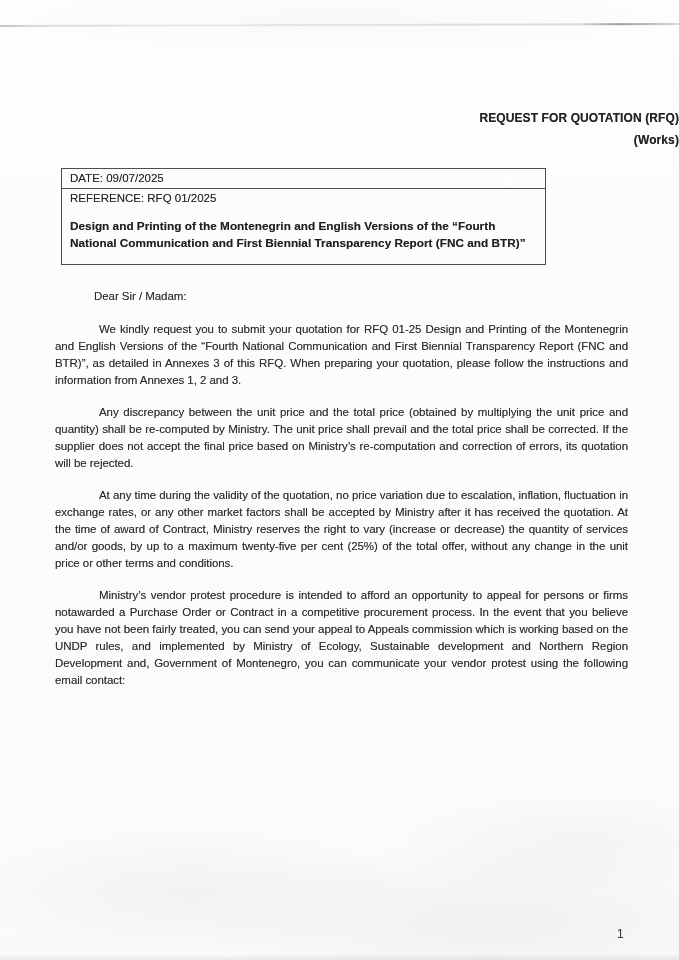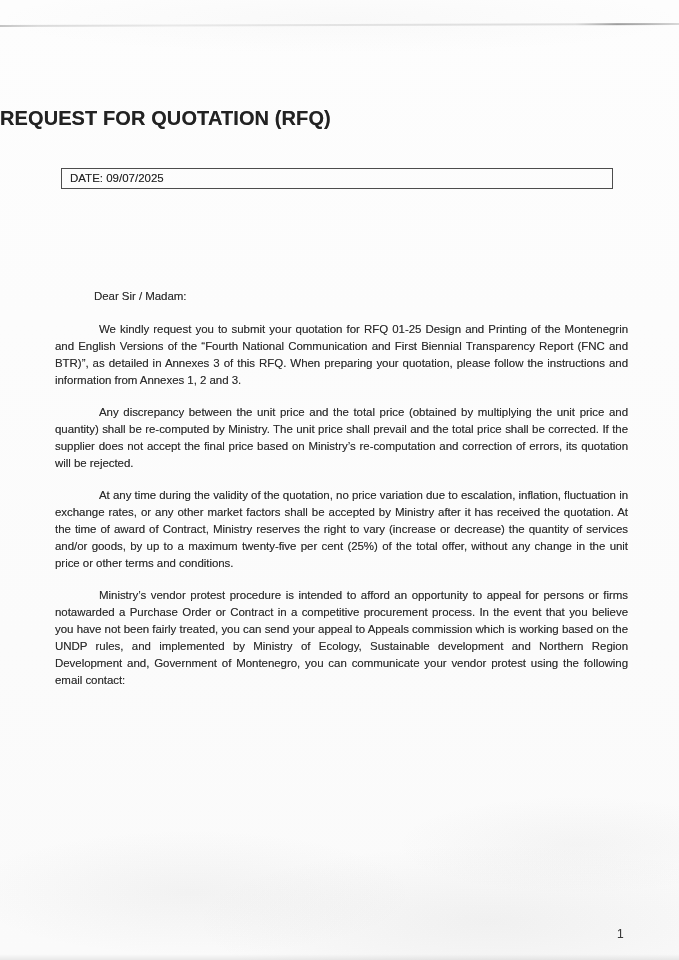--- a/index.html
+++ b/index.html
@@ -42,33 +42,33 @@
     background: linear-gradient(90deg,
       #adadad 0%, #cfcfcf 6%, #e2e2e2 25%, #dadada 55%,
       #d3d3d3 84%, #7e7e7e 90%, #9b9b9b 94%, #d8d8d8 100%);
     opacity: 0.75;
   }
   .doc-title {
     position: absolute;
     top: 107px;
     left: 0;
     width: 100%;
-    text-align: left;
+    text-align: right;
     font-weight: bold;
-    font-size: 20px;
+    font-size: 12px;
     line-height: 22px;
     color: #222;
     letter-spacing: 0.1px;
     text-shadow: 0 0 0.5px rgba(30,30,30,0.55);
   }
   .header-table {
     position: absolute;
     top: 168px;
     left: 61px;
-    width: 552px;
+    width: 485px;
     border-collapse: collapse;
     font-size: 11.5px;
     color: #262626;
   }
   .header-table td {
     border: 1px solid #4d4d4d;
     padding: 3px 8px 4px 8px;
     text-shadow: 0 0 0.4px rgba(40,40,40,0.5);
   }
   .header-table .ref-cell {
@@ -113,26 +113,36 @@
 </style>
 </head>
 <body>
 
 <div class="sheet">
 
   <div class="scan-line"></div>
 
   <div class="doc-title">
     <div>REQUEST FOR QUOTATION (RFQ)</div>
+    <div>(Works)</div>
   </div>
 
   <table class="header-table">
     <tbody>
       <tr>
         <td>DATE: 09/07/2025</td>
+      </tr>
+      <tr>
+        <td class="ref-cell">
+          <div>REFERENCE: RFQ 01/2025</div>
+          <div class="subject">
+            <div>Design and Printing of the Montenegrin and English Versions of the “Fourth</div>
+            <div>National Communication and First Biennial Transparency Report (FNC and BTR)”</div>
+          </div>
+        </td>
       </tr>
     </tbody>
   </table>
 
   <div class="letter-body">
     <p class="salutation">Dear Sir / Madam:</p>
     <p class="para">We kindly request you to submit your quotation for RFQ 01-25 Design and Printing of the Montenegrin and English Versions of the “Fourth National Communication and First Biennial Transparency Report (FNC and BTR)”, as detailed in Annexes 3 of this RFQ. When preparing your quotation, please follow the instructions and information from Annexes 1, 2 and 3.</p>
     <p class="para">Any discrepancy between the unit price and the total price (obtained by multiplying the unit price and quantity) shall be re-computed by Ministry.  The unit price shall prevail and the total price shall be corrected. If the supplier does not accept the final price based on Ministry’s re-computation and correction of errors, its quotation will be rejected.</p>
     <p class="para">At any time during the validity of the quotation, no price variation due to escalation, inflation, fluctuation in exchange rates, or any other market factors shall be accepted by Ministry after it has received the quotation.   At the time of award of Contract, Ministry reserves the right to vary (increase or decrease) the quantity of services and/or goods, by up to a maximum twenty-five per cent (25%) of the total offer, without any change in the unit price or other terms and conditions.</p>
     <p class="para">Ministry’s vendor protest procedure is intended to afford an opportunity to appeal for persons or firms notawarded a Purchase Order or Contract in a competitive procurement process. In the event that you believe you have not been fairly treated, you can send your appeal to Appeals commission which is working based on the UNDP rules, and implemented by Ministry of Ecology, Sustainable development and Northern Region Development and, Government of Montenegro, you can communicate your vendor protest using the following email contact:</p>

